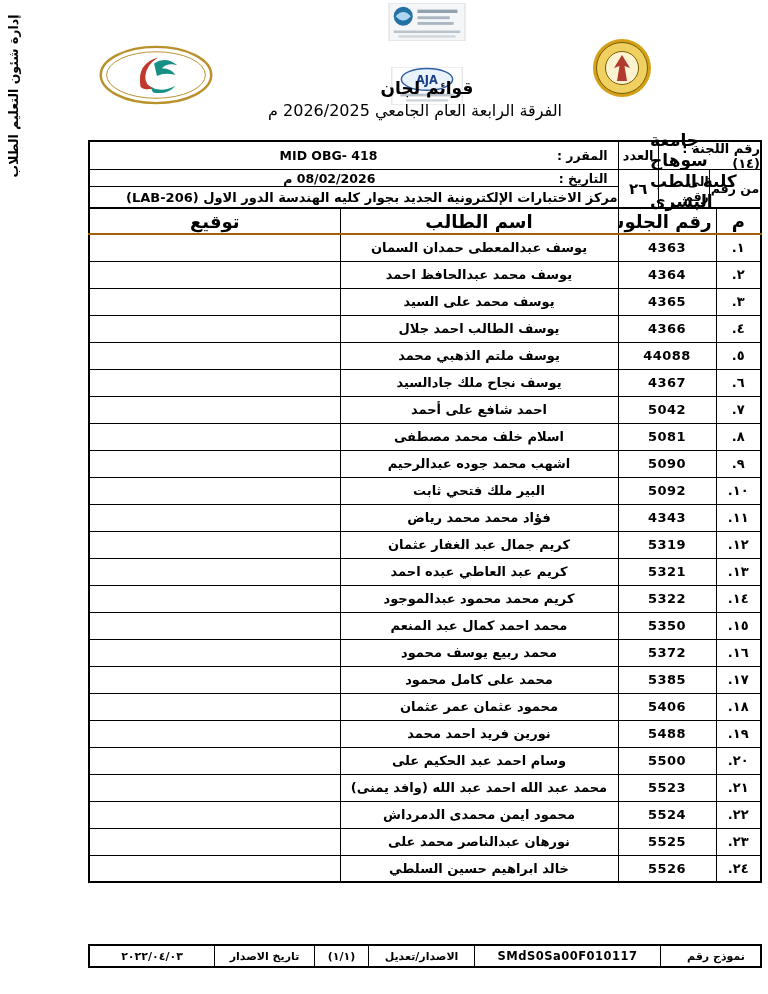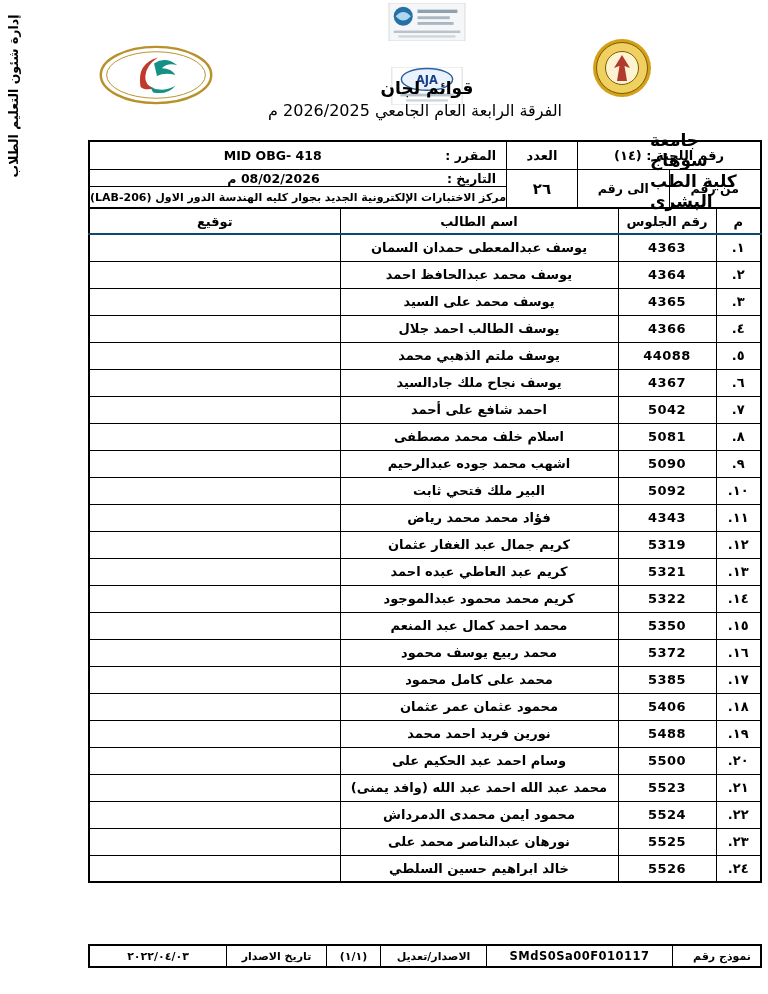--- a/index.html
+++ b/index.html
@@ -52,47 +52,47 @@
   .col-left  { flex: 1; }
   .cell { display: flex; align-items: center; justify-content: center; }
   .cell-committee { height: 28px; border-bottom: 1px solid #000; font-size: 13px; }
   .cell-range { height: 37px; }
   .range-part { flex: 1; display: flex; align-items: center; justify-content: center; font-size: 12.5px; height: 100%; }
   .range-part-left { border-right: 1px solid #000; }
   .cell-count-label { height: 28px; border-bottom: 1px solid #000; font-size: 13px; }
   .cell-count-value { height: 37px; font-size: 15px; }
   .cell-course { height: 28px; border-bottom: 1px solid #000; padding: 0 10px; }
   .cell-date   { height: 17px; border-bottom: 1px solid #000; padding: 0 10px; font-size: 12px; }
-  .cell-location { height: 20px; font-size: 11px; white-space: nowrap; overflow: hidden; }
+  .cell-location { height: 20px; font-size: 13px; white-space: nowrap; overflow: hidden; padding-left: 36px; }
   .lbl { flex: none; font-size: 12.5px; }
   .val { flex: 1; text-align: center; font-size: 12.5px; }
 
   table.students { width: 674px; border-collapse: collapse; border: 2px solid #000; table-layout: fixed; }
   .students th, .students td {
     border: 1px solid #000; text-align: center; font-weight: bold;
     white-space: nowrap; overflow: hidden; padding: 0 4px;
   }
-  .students thead th { height: 26px; font-size: 13px; border-bottom: 2px solid #0c4a6e; }
+  .students thead th { height: 26px; font-size: 18px; border-bottom: 2px solid #a16207; }
   .students tbody td { height: 27px; font-size: 13px; }
   .co-no   { width: 45px; }
   .co-seat { width: 98px; }
   .co-name { width: 278px; }
   .co-sign { width: auto; }
   .c-no   { font-size: 12.5px; }
   .c-seat { direction: ltr; font-size: 13.5px; letter-spacing: .5px; }
   .sep-row td { height: 20px; font-size: 11.5px; }
 
   
   .footer-bar {
     position: absolute; top: 944px; right: 6px; width: 674px; height: 24px;
     border: 2px solid #000; display: flex; direction: rtl;
     font-weight: bold; font-size: 11px;
   }
   .fcell { display: flex; align-items: center; justify-content: center; border-left: 1px solid #000; }
-  .f-form  { width: 88px; padding-left: 11px; }
+  .f-form  { width: 100px; padding-left: 11px; }
   .f-code  { width: 186px; direction: ltr; letter-spacing: .5px; font-size: 11.5px; }
   .f-rev   { width: 106px; }
   .f-revv  { width: 54px; }
   .f-datel { width: 100px; }
   .f-datev { flex: 1; border-left: none; }
 </style>
 </head>
 <body>
 
 <div class="page">

